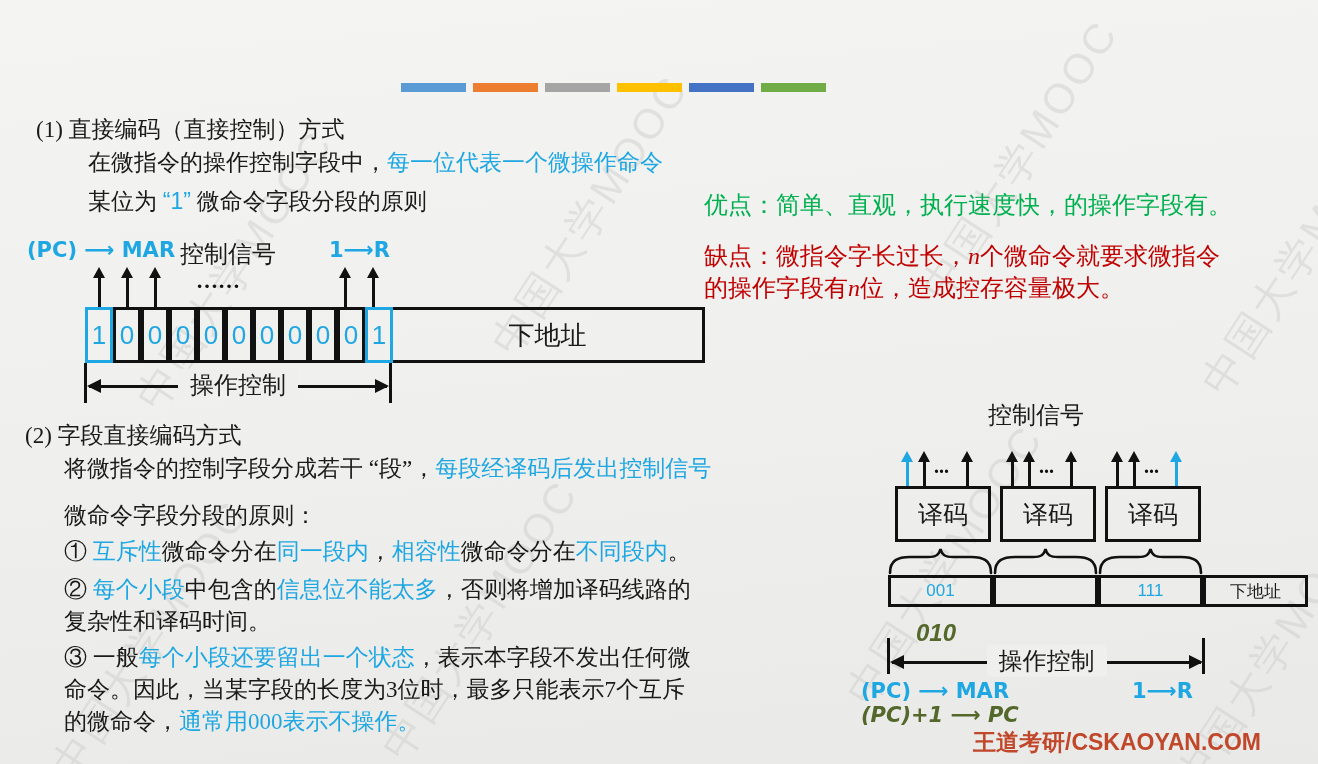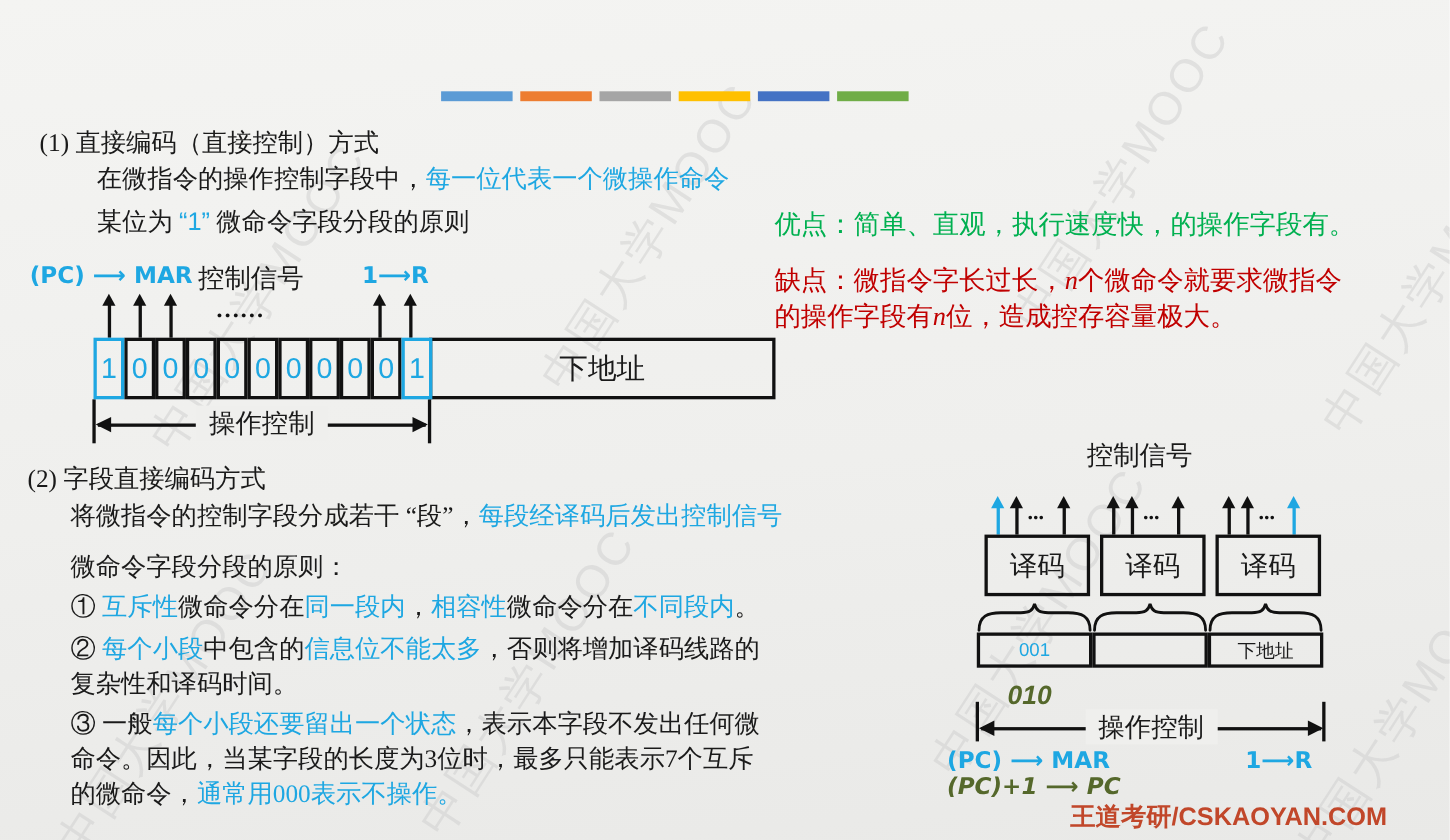--- a/index.html
+++ b/index.html
@@ -191,20 +191,21 @@
   <svg class="abs" style="left:993px;top:548px" width="105" height="27">
     <path d="M2,25 C2,12 10,9 22,9 L40,9 C48,9 51,7 52.5,1 C54,7 57,9 65,9 L83,9 C95,9 103,12 103,25" stroke="#111" stroke-width="2.6" fill="none" stroke-linecap="round"></path>
   </svg>
   <svg class="abs" style="left:1098px;top:548px" width="105" height="27">
     <path d="M2,25 C2,12 10,9 22,9 L40,9 C48,9 51,7 52.5,1 C54,7 57,9 65,9 L83,9 C95,9 103,12 103,25" stroke="#111" stroke-width="2.6" fill="none" stroke-linecap="round"></path>
   </svg>
 
   <div class="row" style="left:888px;top:575px">
     <div class="cell regcell">001</div>
     <div class="cell regcell"></div>
+    <div class="cell regcell">111</div>
     <div class="cell regcell blk">下地址</div>
   </div>
 
   <div class="abs ol num" style="left:916px;top:619px;font-size:24px;font-weight:600">010</div>
 
   <div class="ebar" style="left:887px;top:638px;height:36px"></div>
   <div class="ebar" style="left:1202px;top:638px;height:36px"></div>
   <div class="darrow" style="left:890px;top:648px;width:313px">
     <div class="line"></div>
     <div class="ah l"></div>

